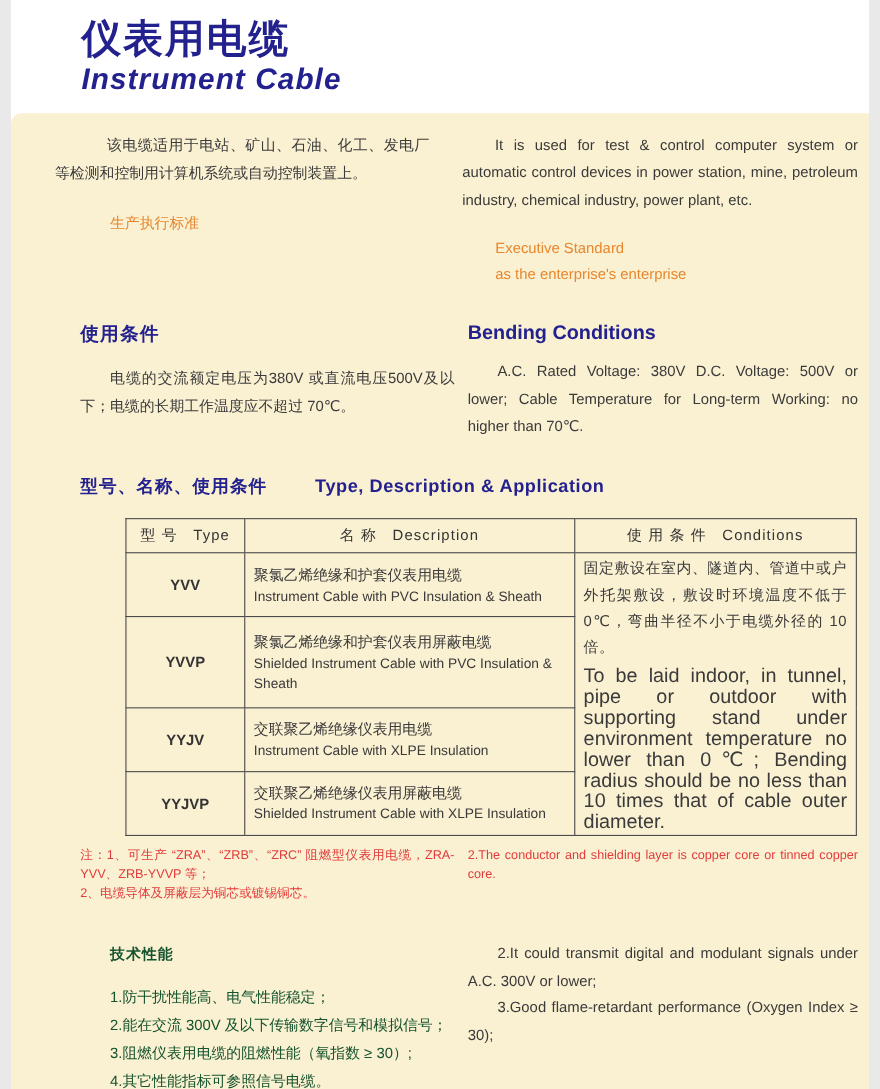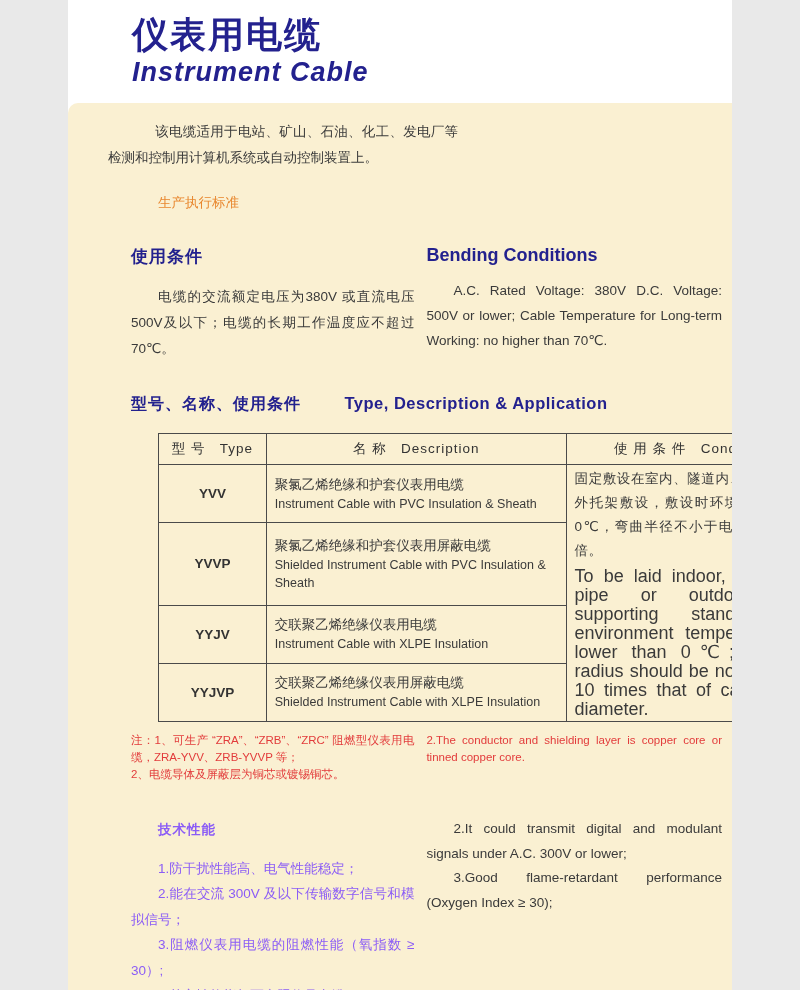--- a/index.html
+++ b/index.html
@@ -1,18 +1,18 @@
 <!DOCTYPE html>
 <html><head>
 <meta charset="utf-8">
 <style>
   html,body{margin:0;padding:0;background:#e9e9e9;}
   .page{
     position:relative;
-    width:664px;height:990px;
+    width:780px;height:990px;
     margin:0 auto;
     background:#ffffff;
     overflow:hidden;
     font-family:"Liberation Sans","DejaVu Sans",sans-serif;
     color:#333;
   }
   
   .header{height:103px;padding-left:64px;box-sizing:border-box;background:#ffffff;}
   .title-zh{
     margin:0;padding-top:14px;
@@ -56,21 +56,21 @@
 
   
   .section-heading{
     margin-top:32px;padding-left:23px;
     font-size:16px;font-weight:bold;color:#23218e;letter-spacing:1px;
   }
   .section-heading .en{margin-left:38px;font-size:16.5px;letter-spacing:0.5px;}
 
   
   table.type-table{
-    margin:18px 0 0 50px;
+    margin:18px 0 0 64px;
     width:665px;
     border-collapse:collapse;
     background:transparent;
   }
   table.type-table th, table.type-table td{
     border:1.5px solid #4a4a4a;
     padding:2px 8px;
     vertical-align:middle;
   }
   table.type-table th{
@@ -83,40 +83,47 @@
   .desc-zh{font-size:13.5px;line-height:20px;color:#3a3a3a;}
   .desc-en{font-size:12.5px;line-height:18px;color:#3a3a3a;}
   .app-zh{font-size:13.5px;line-height:24px;letter-spacing:0.5px;text-align:justify;color:#3a3a3a;}
   .app-en{font-size:18px;line-height:19px;text-align:justify;color:#3a3a3a;margin-top:4px;}
 
   
   .notes{margin-top:10px;}
   .note{font-size:11.5px;line-height:17px;color:#e23b3b;text-align:justify;}
 
   
-  .list-zh p{font-size:13.5px;line-height:25.5px;text-align:justify;text-indent:2em;color:#8b5cf6;}
+  .list-zh p{font-size:13.5px;line-height:25.5px;text-align:justify;text-indent:2em;color:#14532d;}
   .list-en p{font-size:13.5px;line-height:24.5px;text-align:justify;text-indent:2em;color:#3a3a3a;}
 </style>
 </head>
 <body>
 
 <div class="page">
 
   <div class="header">
     <h1 class="title-zh">仪表用电缆</h1>
     <h2 class="title-en">Instrument Cable</h2>
   </div>
 
   <div class="content">
 
     <div class="row">
       <div class="col-l">
         <p class="zh-para">该电缆适用于电站、矿山、石油、化工、发电厂等检测和控制用计算机系统或自动控制装置上。</p>
         <div class="std std-zh">
           <p>生产执行标准</p>
+        </div>
+      </div>
+      <div class="col-r">
+        <p class="en-para">It is used for test &amp; control computer system or automatic control devices in power station, mine, petroleum industry, chemical industry, power plant, etc.</p>
+        <div class="std std-en">
+          <p>Executive Standard</p>
+          <p>as the enterprise's enterprise</p>
         </div>
       </div>
     </div>
 
     <div class="row inset sec-gap">
       <div class="col-l">
         <p class="h-zh">使用条件</p>
         <p class="body-zh">电缆的交流额定电压为380V 或直流电压500V及以下；电缆的长期工作温度应不超过 70℃。</p>
       </div>
       <div class="col-r">

